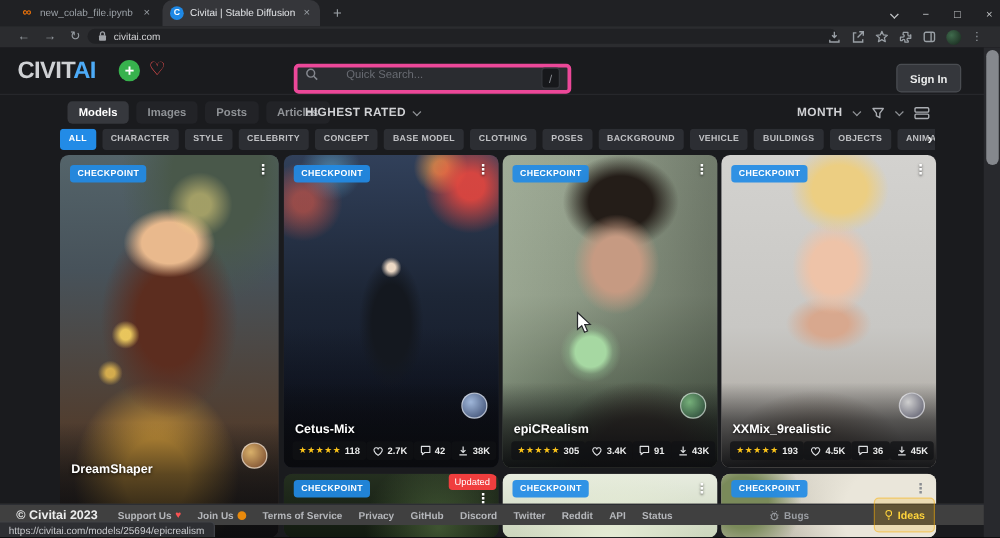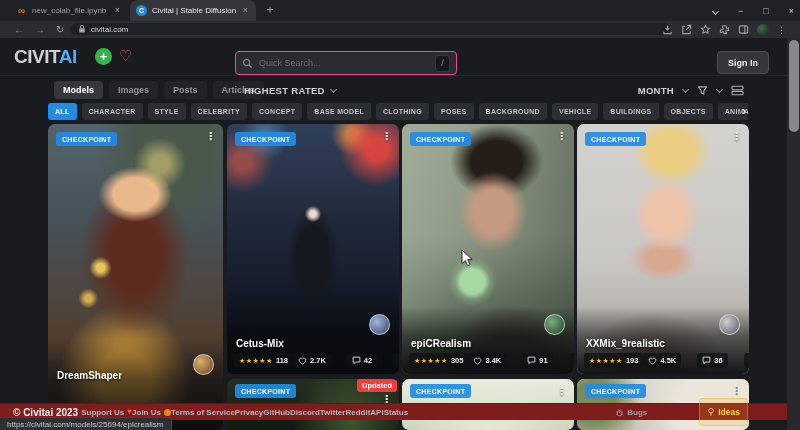--- a/index.html
+++ b/index.html
@@ -28,22 +28,22 @@
   .tbicons{position:absolute;right:14px;top:21px;height:17px;display:flex;align-items:center;gap:8px;color:#9aa0a6;}
   .tbav{width:12px;height:12px;border-radius:50%;background:radial-gradient(circle at 35% 35%,#3f6a4c,#16241b);}
   .tbdots{font-size:9px;color:#9aa0a6;}
   
   .hdr{position:absolute;left:0;top:38px;width:800px;height:38px;background:#1a1b1e;border-bottom:1px solid #26272b;box-sizing:border-box;text-decoration:underline;}
   .logo{position:absolute;left:14px;top:9px;font-size:19px;font-weight:800;letter-spacing:-.5px;line-height:1;}
   .logo .lp{color:#cfd1d4;} .logo .la{color:#4dabf7;}
   .logoplus{position:absolute;left:95px;top:10px;width:17px;height:17px;border-radius:50%;background:#37b24d;color:#fff;
     font-size:13px;font-weight:700;display:flex;align-items:center;justify-content:center;line-height:1;}
   .logoheart{position:absolute;left:119px;top:9px;color:#fa5252;font-size:15px;font-weight:700;line-height:1.2;}
-  .search{position:absolute;left:235px;top:13px;width:222px;height:24px;background:#2a2c30;border:1px solid #ec4899;border-radius:4px;
-    display:flex;align-items:center;gap:6px;padding:0 6px;box-sizing:border-box;}
+  .search{position:absolute;left:235px;top:13px;width:222px;height:24px;background:#2a2c30;border:3px solid #ec4899;border-radius:4px;
+    display:flex;gap:22px;padding:0 6px;box-sizing:border-box;}
   .ph{flex:1;font-size:9px;color:#696c73;}
   .slash{width:13px;height:15px;background:#17181b;border:1px solid #34363b;border-radius:3px;color:#8b8e94;font-size:9px;
     display:flex;align-items:center;justify-content:center;}
   .signin{position:absolute;right:31px;top:13px;height:23px;padding:0 10px;background:#35373c;border:1px solid #4a4d52;border-radius:4px;
     color:#eceded;font-size:9px;font-weight:700;display:flex;align-items:center;box-sizing:border-box;}
   
   .navrow{position:absolute;left:54px;top:81px;height:18px;display:flex;align-items:center;gap:6px;}
   .chip{height:18px;padding:0 9px;border-radius:4px;background:#222327;color:#8f9296;font-size:9px;font-weight:700;
     display:flex;align-items:center;}
   .chip.on{background:#36383d;color:#fff;}
@@ -106,36 +106,36 @@
     background:linear-gradient(180deg,rgba(10,11,14,0),rgba(10,11,14,.55) 45%,rgba(10,11,14,.92));}
   #card1 .fade{height:92px;}
   .bdg{position:absolute;top:8px;left:8px;height:14px;padding:0 6px;border-radius:3px;background:rgba(34,139,230,.92);
     color:#fff;font-size:7px;font-weight:700;letter-spacing:.3px;display:flex;align-items:center;}
   .pc .bdg{top:5px;}
   .dots{position:absolute;top:5px;right:3px;color:#fff;font-size:11px;font-weight:700;line-height:1;padding:2px 4px;
     text-shadow:0 1px 2px rgba(0,0,0,.7);}
   .dots.dk{color:#8a8d92;text-shadow:none;}
   #pcard2 .dots{top:13px;}
   .upd{position:absolute;top:0;right:2px;height:13px;padding:0 5px;background:#f03e3e;border-radius:3px;
-    color:#fff;font-size:7.5px;font-weight:700;display:flex;align-items:center;}
+    color:#fff;font-size:7.5px;font-weight:400;display:flex;align-items:center;}
   .cav{position:absolute;right:9px;width:21px;height:21px;border-radius:50%;border:1px solid rgba(255,255,255,.55);box-sizing:border-box;}
   .av1{top:230px;background:radial-gradient(circle at 35% 35%,#d9b06a,#70422a);}
   .av2{top:190px;background:radial-gradient(circle at 35% 35%,#9fb6d9,#36466a);}
   .av3{top:190px;background:radial-gradient(circle at 35% 35%,#76b07a,#253f33);}
   .av4{top:190px;background:radial-gradient(circle at 35% 35%,#cfcfcf,#565668);}
   .ctitle{position:absolute;left:9px;color:#fff;font-size:10px;font-weight:700;text-shadow:0 1px 3px rgba(0,0,0,.85);}
   #card1 .ctitle{top:246px;} #card2 .ctitle,#card3 .ctitle,#card4 .ctitle{top:214px;}
   .stats{position:absolute;left:7px;right:7px;top:229px;display:flex;justify-content:space-between;align-items:center;}
   .pill{display:flex;align-items:center;gap:3px;background:rgba(16,17,20,.74);border-radius:3px;height:15px;padding:0 5px;
     color:#eceded;font-size:7.5px;font-weight:700;}
   .stars{color:#fcc419;font-size:7px;letter-spacing:.5px;line-height:1;}
-  .pgroup{display:flex;gap:16px;}
-  
-  .footer{position:absolute;left:0;right:0;top:403px;height:17px;background:#7f1d1d;border-top:1px solid #2c2e33;
-    display:flex;align-items:center;padding:0 52px 0 13px;box-sizing:border-box;z-index:30;}
+  .pgroup{display:flex;gap:0;}
+  
+  .footer{position:absolute;left:0;right:0;top:403px;height:17px;background:#404040;border-top:1px solid #2c2e33;
+    display:flex;align-items:center;gap:13px;padding:0 52px 0 13px;box-sizing:border-box;z-index:30;}
   .cpy{color:#eceded;font-size:10px;font-weight:700;margin-right:3px;white-space:nowrap;}
   .flink{color:#b4b6ba;font-size:8px;font-weight:700;display:flex;align-items:center;gap:3px;white-space:nowrap;}
   .fheart{color:#fa5252;font-size:8px;line-height:1;}
   .fjoin{width:7px;height:7px;border-radius:50%;background:#e8890c;display:inline-block;}
   .fright{margin-left:auto;display:flex;align-items:center;gap:9px;}
   .bugs{color:#9b9ea3;font-size:8px;font-weight:700;display:flex;align-items:center;gap:3px;}
   .ideas{height:28px;padding:0 7px;border-radius:4px;background:rgba(250,176,5,.18);border:1px solid rgba(250,176,5,.45);
     color:#ffd43b;font-size:8.5px;font-weight:700;display:flex;align-items:center;gap:3px;box-sizing:border-box;margin-left:43px;}
   .statusbar{position:absolute;left:0;bottom:0;height:12px;background:#2e2f33;border:1px solid #404247;border-left:none;border-bottom:none;
     border-radius:0 4px 0 0;display:flex;align-items:center;padding:0 7px;z-index:40;}

